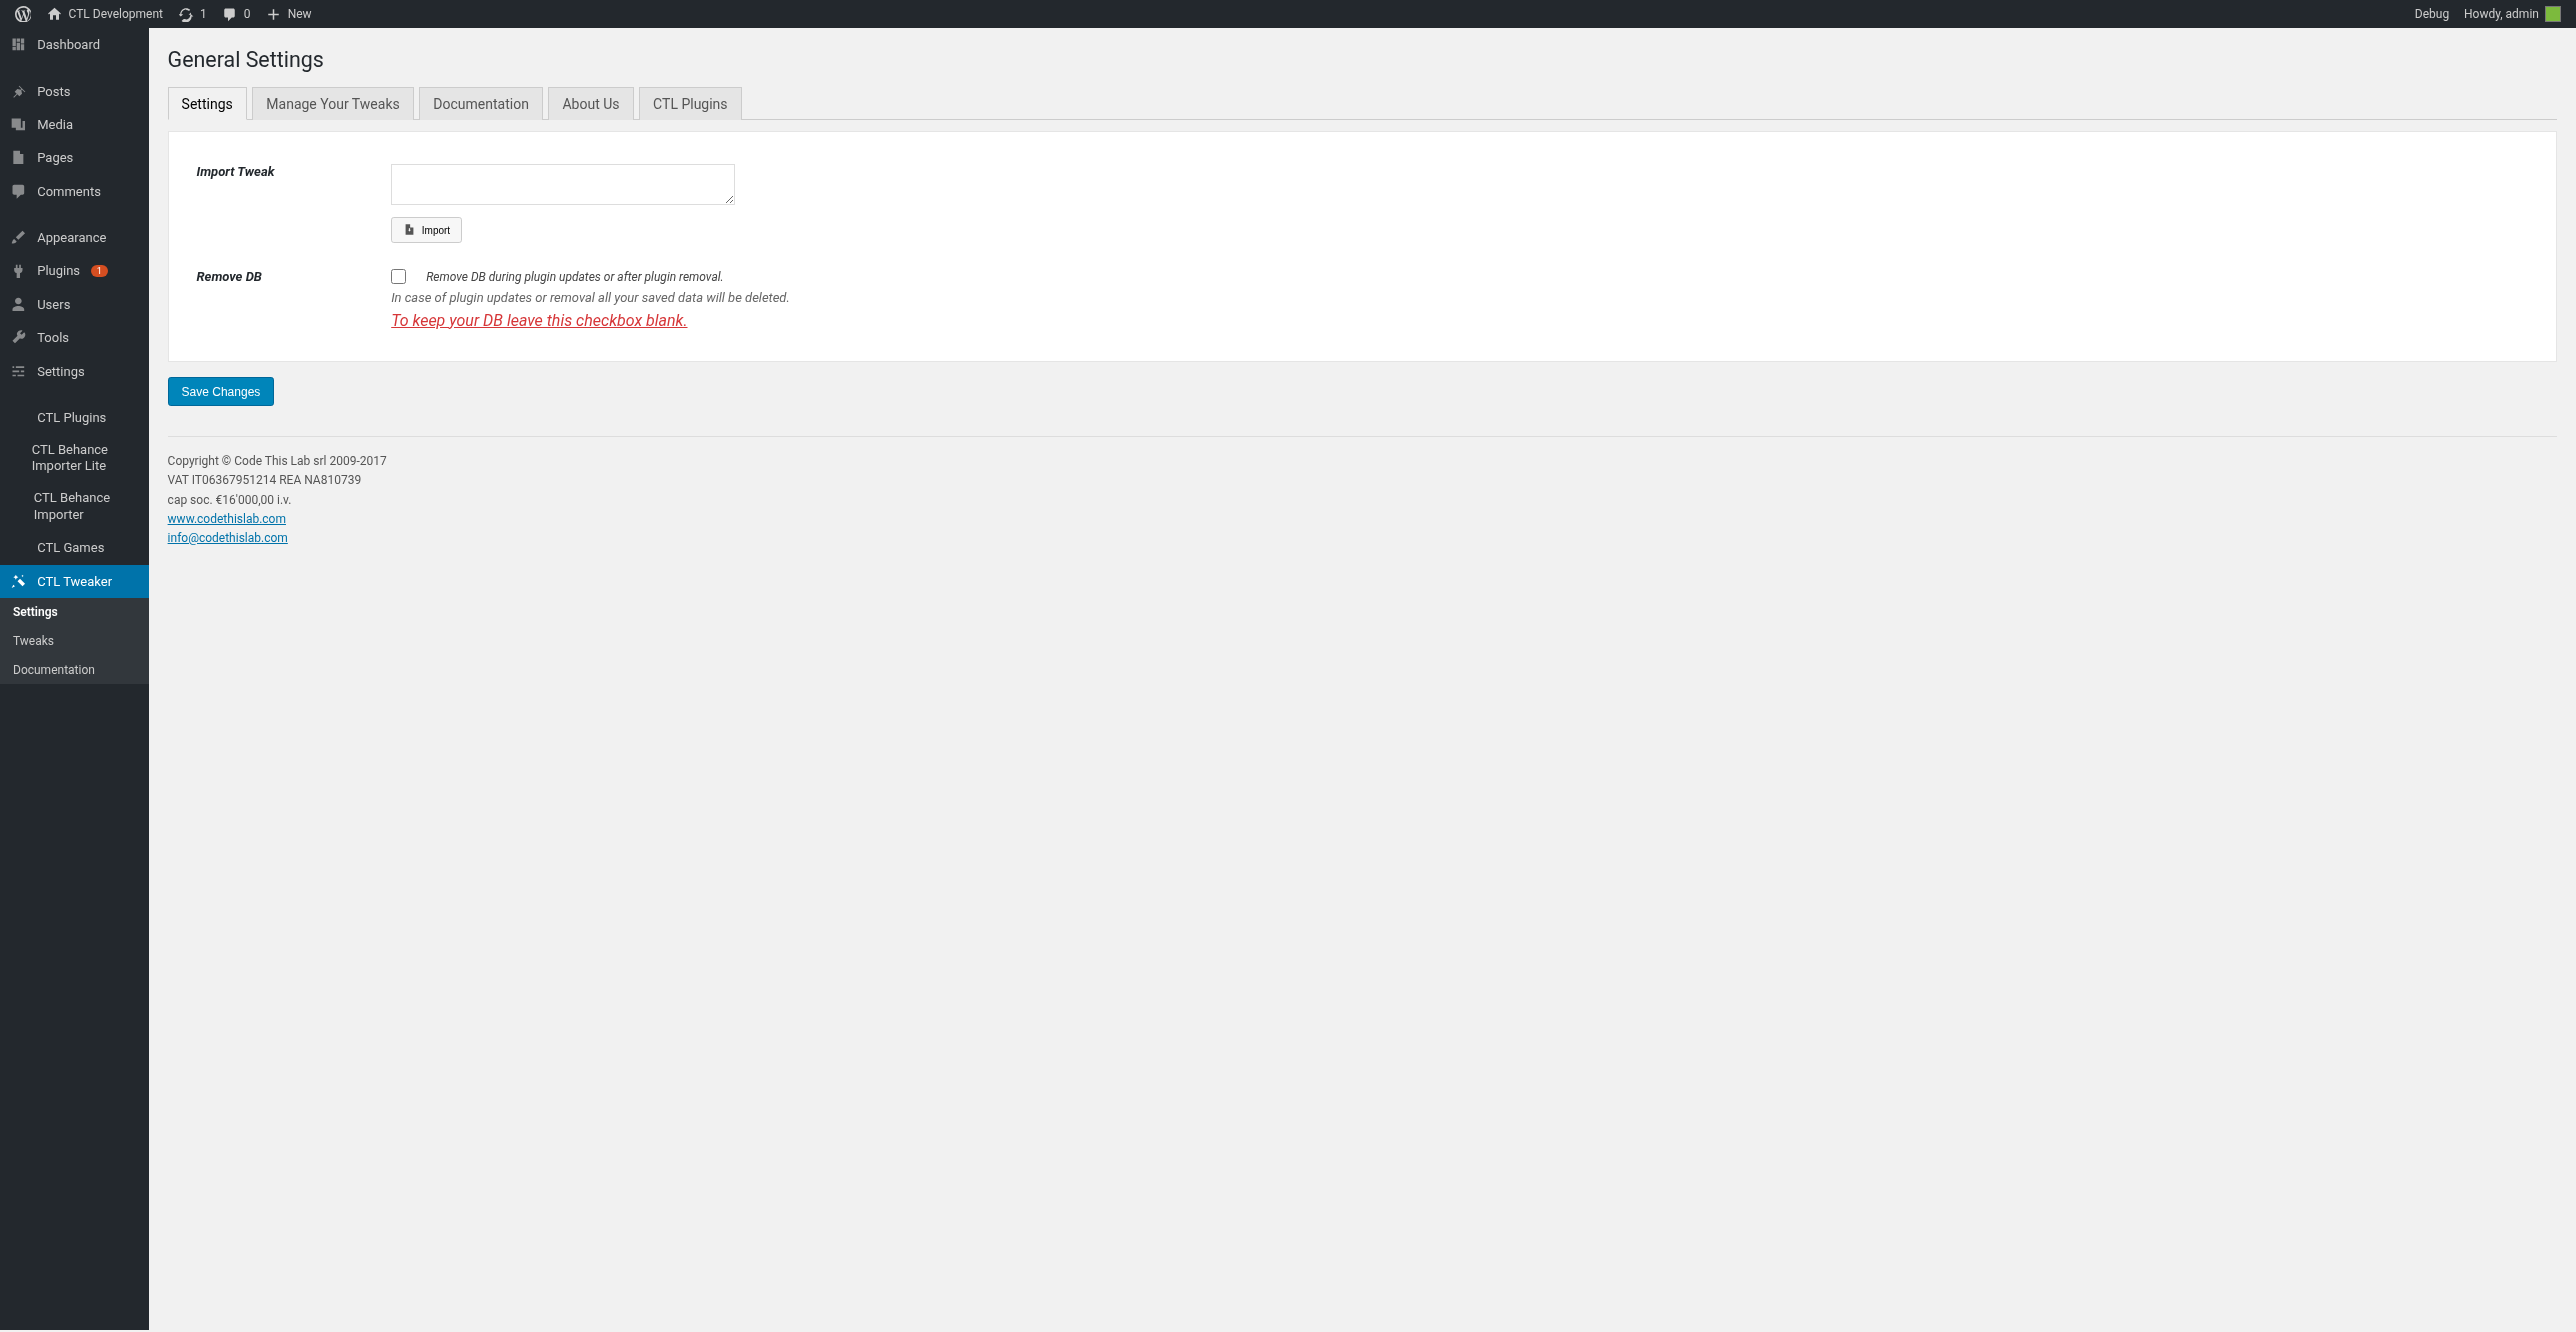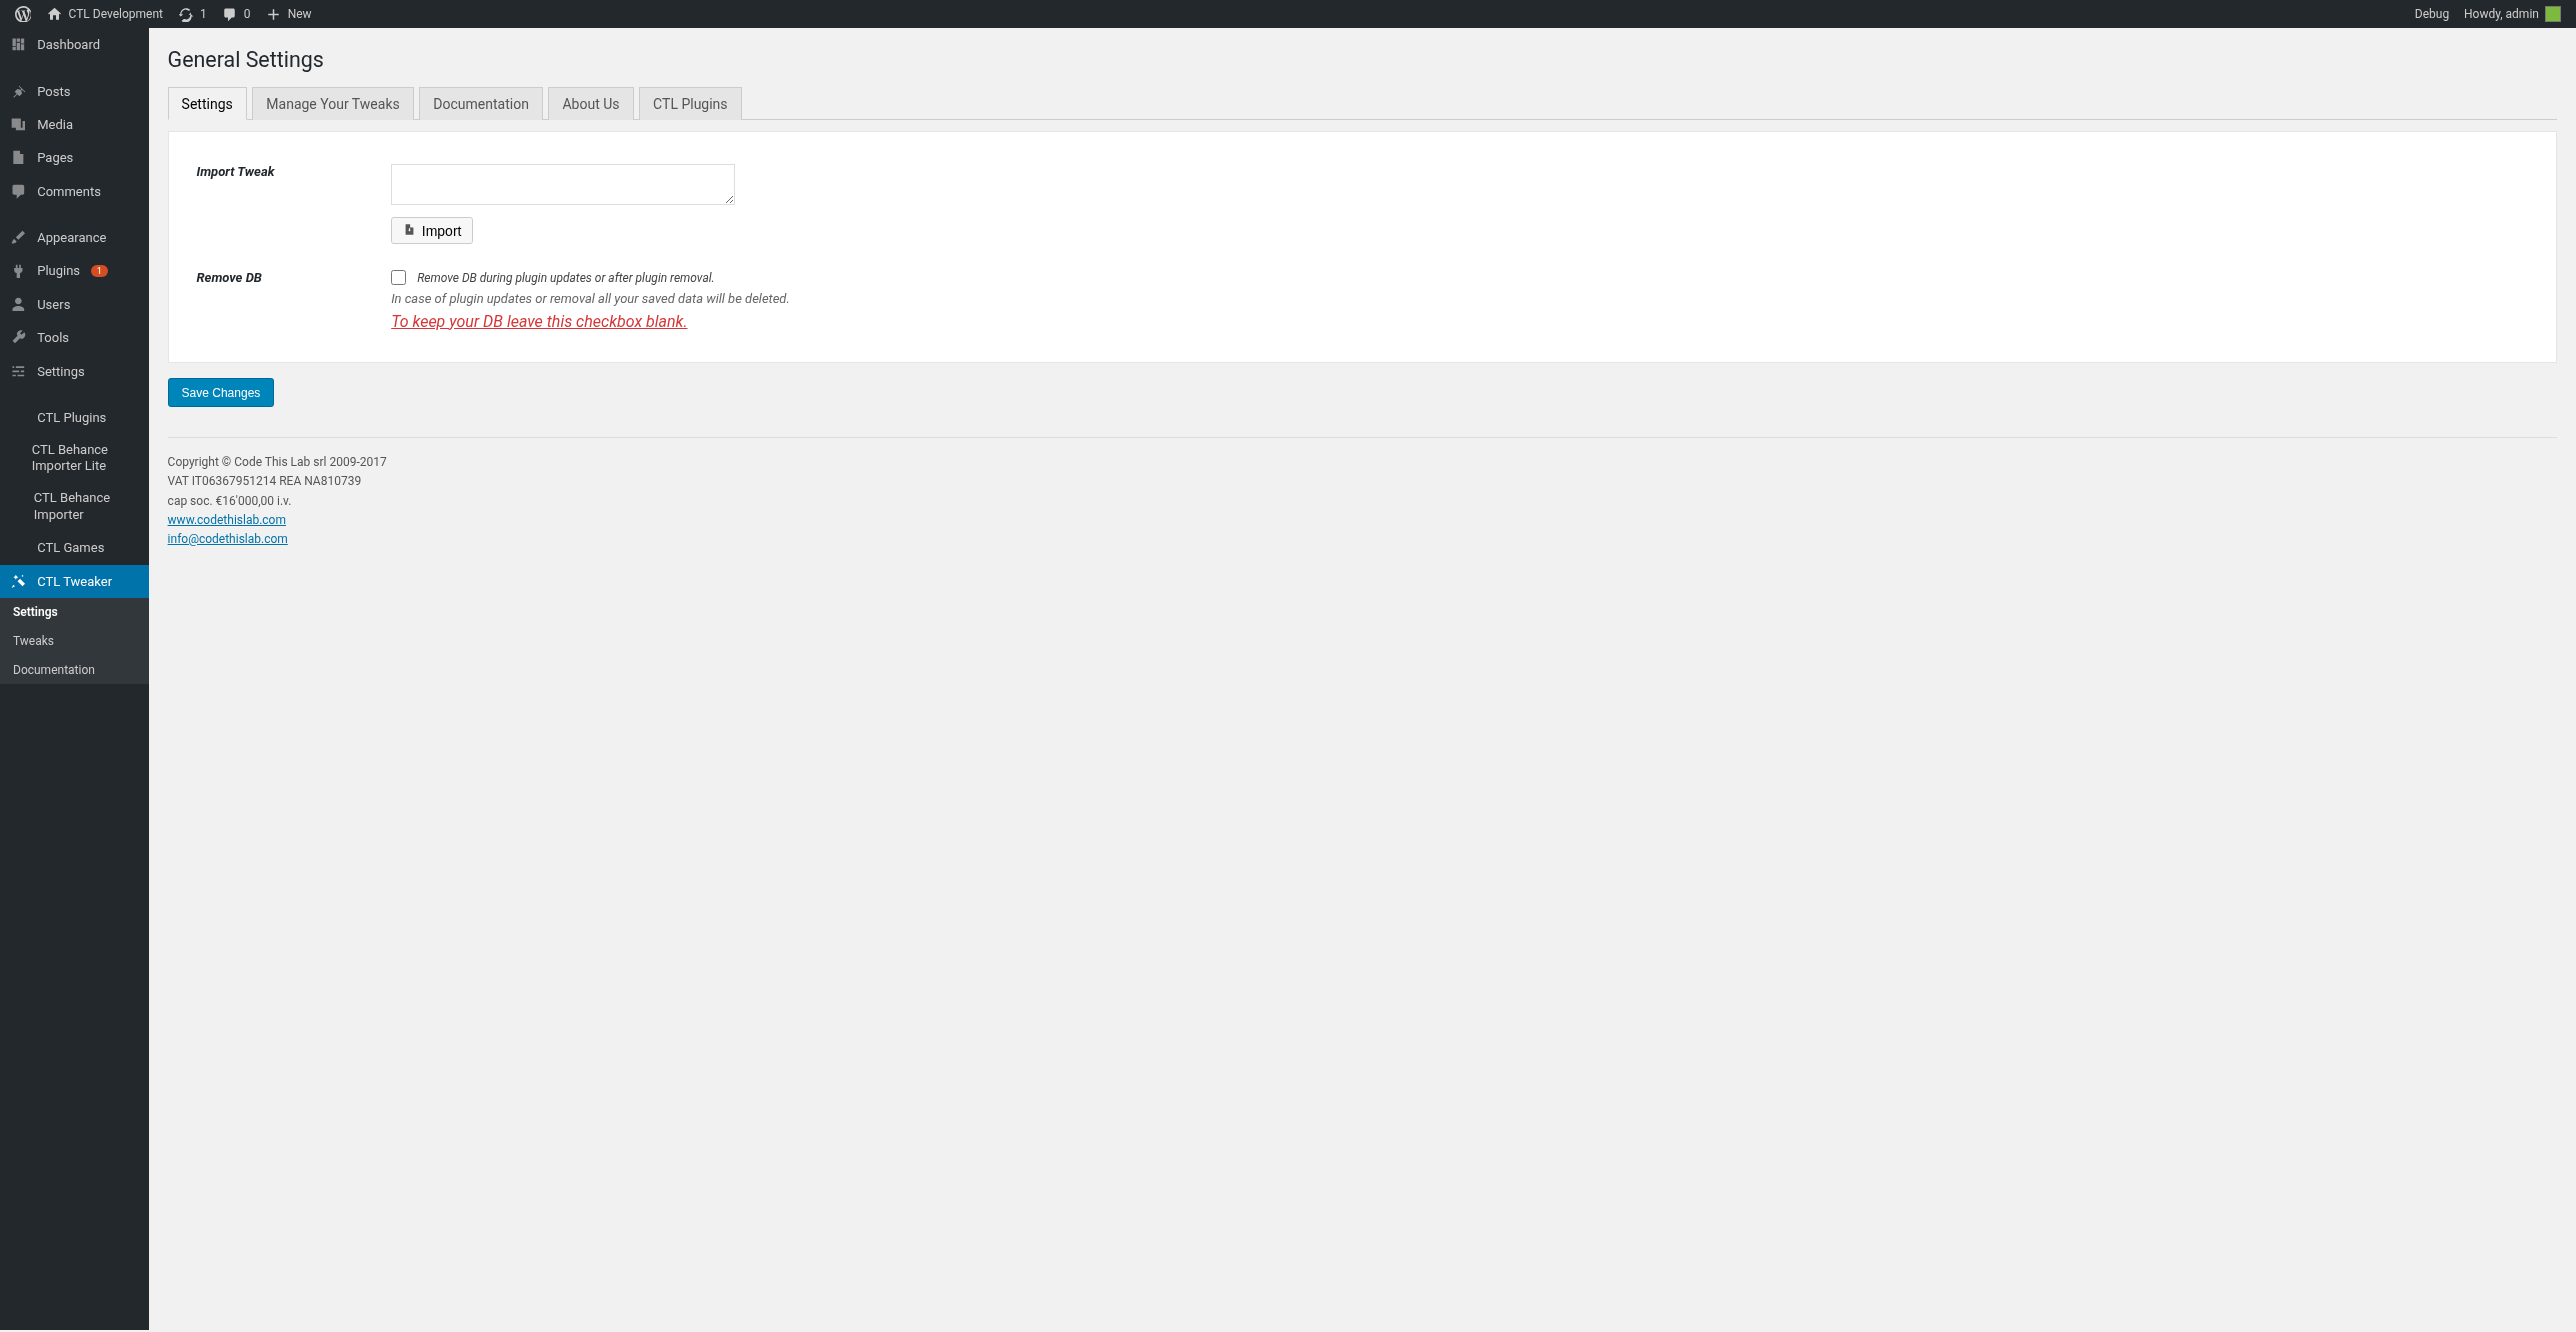--- a/index.html
+++ b/index.html
@@ -33,23 +33,23 @@
 
 .nav-tabs { border-bottom: 0.9px solid #ccc; display: flex; gap: 5.6px; margin-bottom: 0; }
 .nav-tab { background: #e5e5e5; border: 0.9px solid #ccc; border-bottom: none; padding: 7.4px 13px; font-size: 14px; color: #555; cursor: pointer; position: relative; top: 0.9px; }
 .nav-tab.active { background: #f1f1f1; border-bottom: 0.9px solid #f1f1f1; color: #000; }
 
 .panel { background: #fff; border: 0.9px solid #e5e5e5; padding: 18.6px; margin-top: 11px; }
 .form-row { display: flex; padding: 13px 0; }
 .form-label { width: 204px; font-weight: 700; font-style: italic; font-size: 13px; color: #23282d; padding-left: 9.3px; }
 .form-field { flex: 1; }
 textarea.tweak-input { width: 344px; height: 41px; border: 0.9px solid #ddd; padding: 3.7px; resize: both; }
-.btn { background: #f7f7f7; border: 0.9px solid #ccc; border-radius: 2.8px; padding: 4.6px 11px; font-size: 14px; cursor: pointer; display: inline-flex; align-items: center; gap: 5.6px; margin-top: 9.3px; }
+.btn { background: #f7f7f7; border: 0.9px solid #ccc; border-radius: 2.8px; padding: 4.6px 11px; font-size: 10px; cursor: pointer; display: inline-flex; align-items: center; gap: 5.6px; margin-top: 9.3px; }
 .desc { color: #666; font-style: italic; font-size: 13px; margin-top: 9.3px; }
-.checkbox-row { display: flex; align-items: center; gap: 11px; margin-bottom: 5.6px; }
+.checkbox-row { display: flex; align-items: center; gap: 20px; margin-bottom: 5.6px; }
 .checkbox-row input { width: 15px; height: 15px; }
 .checkbox-row label { font-style: italic; color: #444; font-size: 12px; }
 .warn { color: #d63638; font-style: italic; font-size: 16px; text-decoration: underline; margin-top: 5.6px; display: block; }
 
 .primary-btn { background: #0085ba; border: 0.9px solid #006799; color: #fff; padding: 6.5px 13px; border-radius: 2.8px; font-size: 12px; cursor: pointer; margin-top: 15px; }
 
 hr.footer-sep { border: none; border-top: 0.9px solid #ddd; margin: 30px 0 15px 0; }
 .footer-info { color: #555; font-size: 12px; line-height: 1.6; }
 .footer-info a { color: #0073aa; text-decoration: underline; }
 

